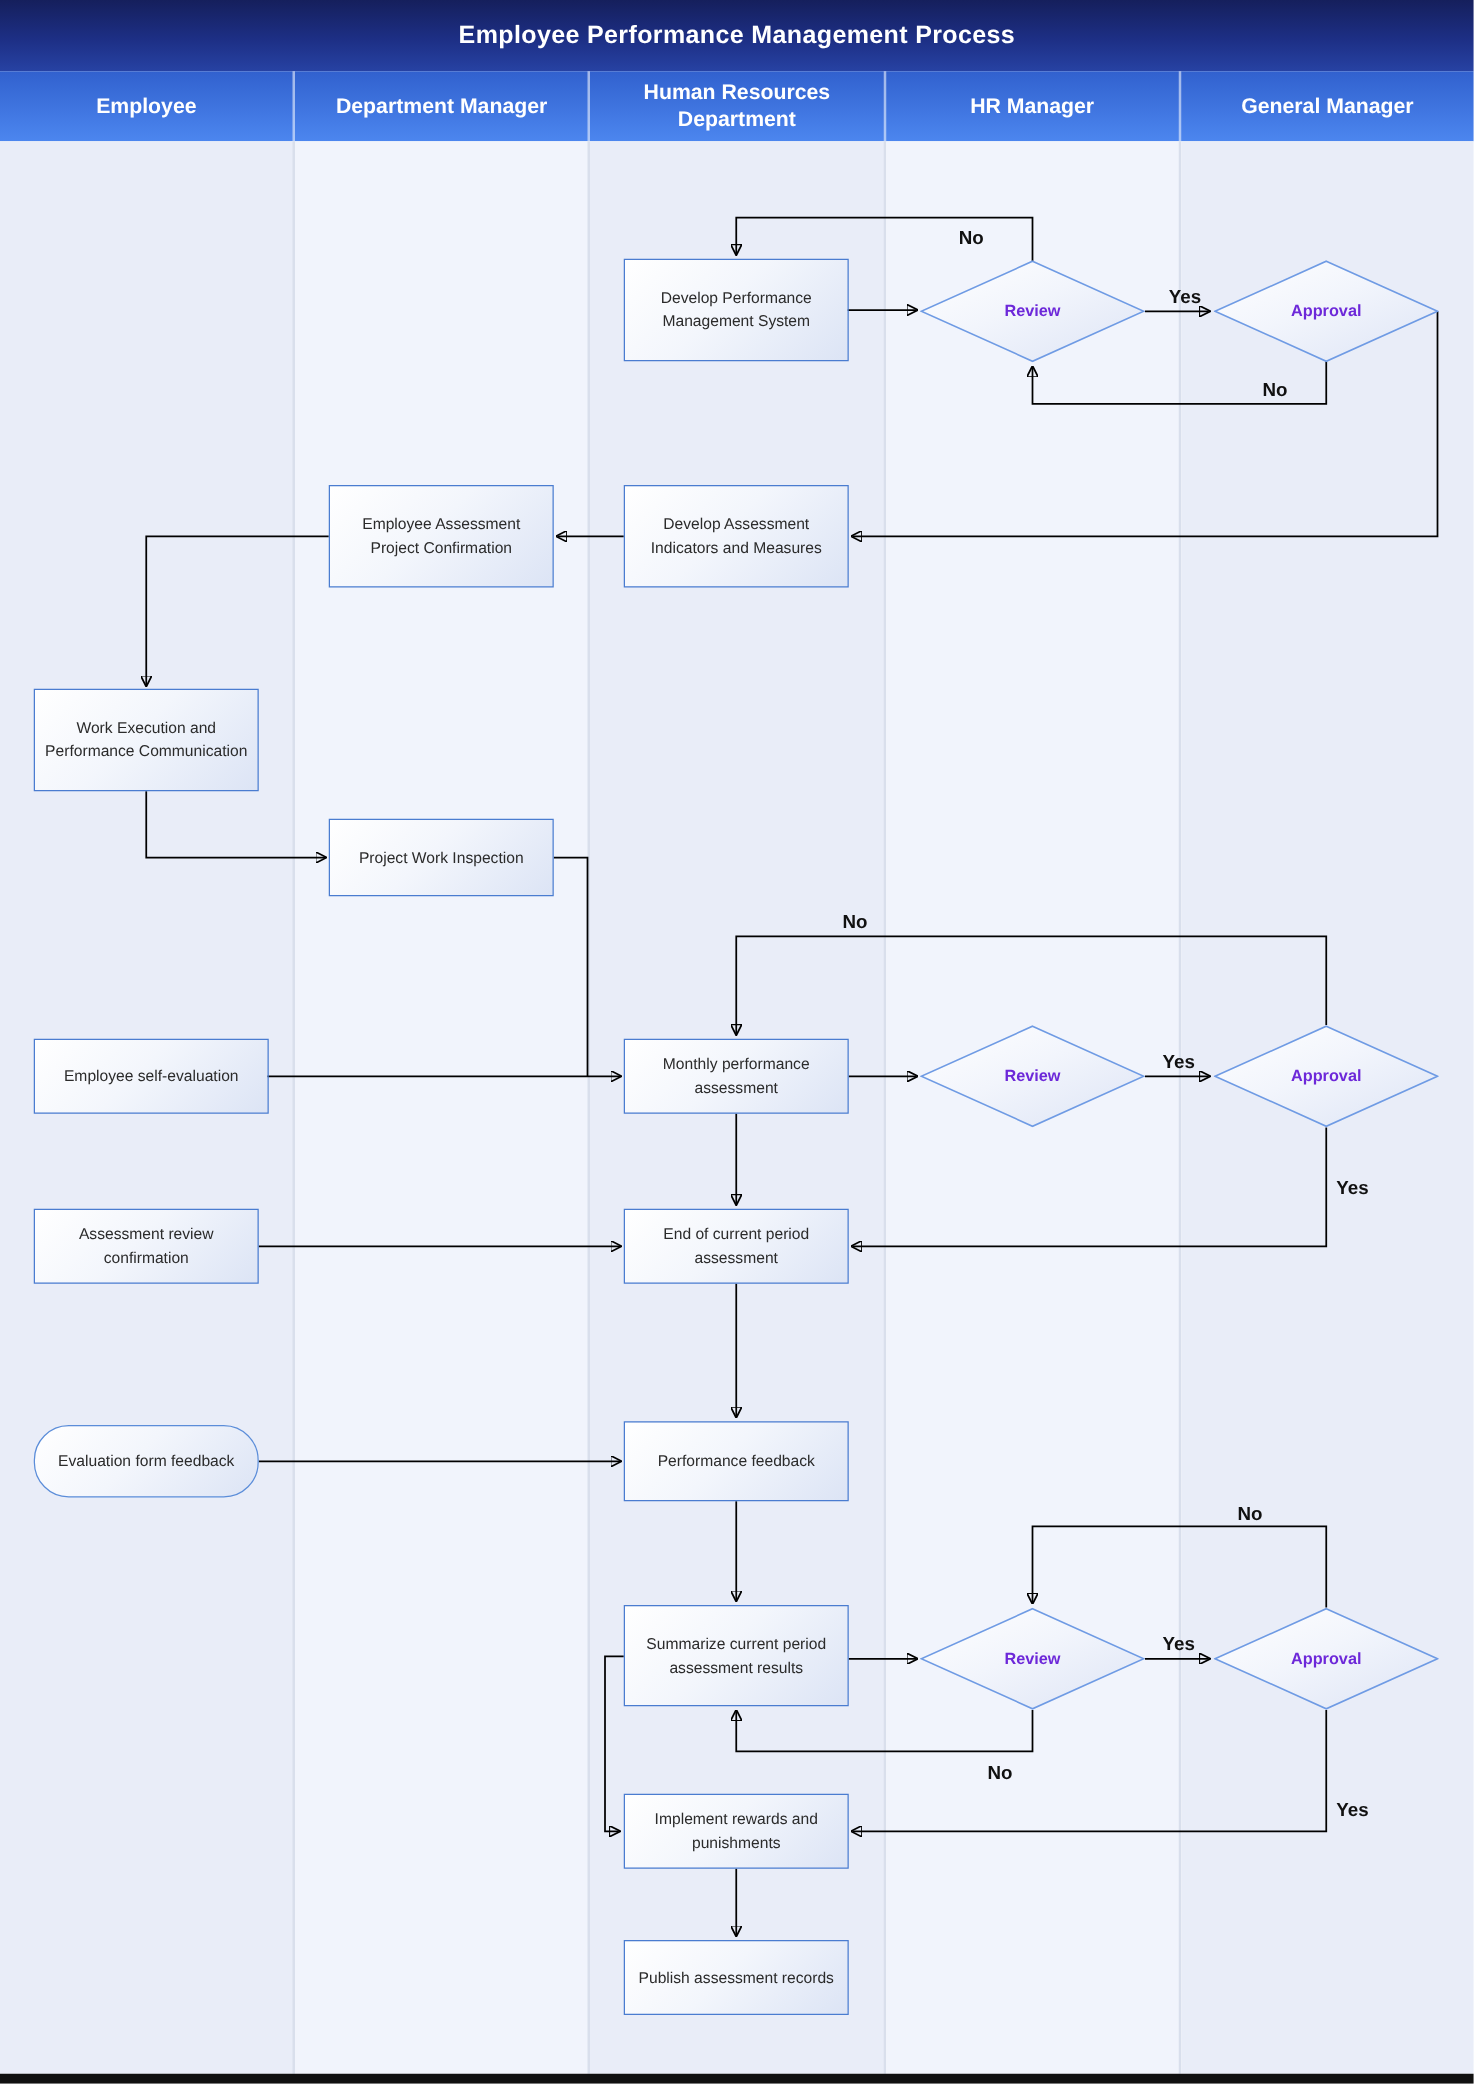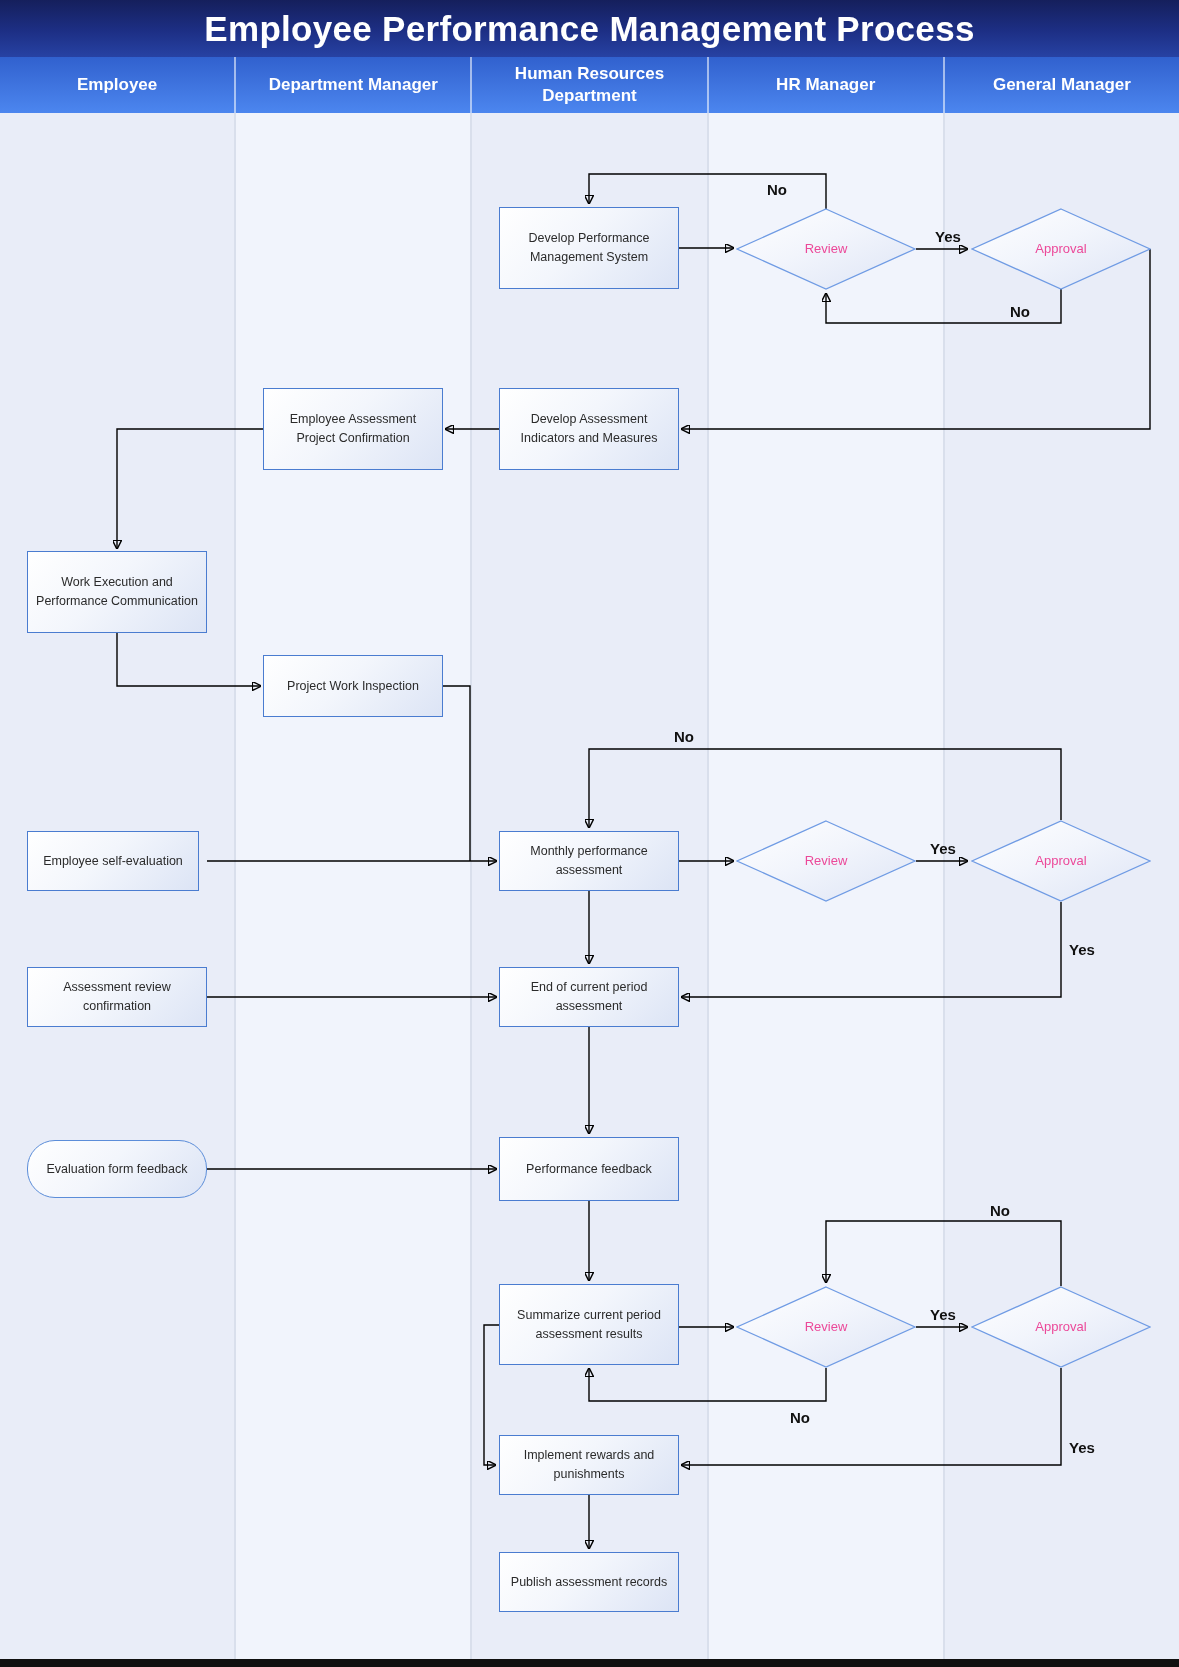--- a/index.html
+++ b/index.html
@@ -1,21 +1,21 @@
 <!DOCTYPE html>
 <html><head>
 <meta charset="utf-8">
 <style>
   html,body{margin:0;padding:0;background:#fff;}
   body{width:1179px;height:1667px;position:relative;overflow:hidden;
        font-family:"Liberation Sans", sans-serif;}
   .titlebar{position:absolute;left:0;top:0;width:1179px;height:57px;
     background:linear-gradient(180deg,#151f5c 0%,#1d2f85 55%,#2742a3 100%);
     display:flex;align-items:center;justify-content:center;}
-  .titlebar .t{color:#fff;font-size:35px;font-weight:bold;letter-spacing:.3px;}
+  .titlebar .t{color:#fff;font-size:20px;font-weight:bold;letter-spacing:.3px;}
   .laneheaders{position:absolute;left:0;top:57px;width:1179px;height:56px;
     background:linear-gradient(180deg,#3161ce 0%,#4c86ef 100%);display:flex;}
   .lanehead{flex:1 1 0;display:flex;align-items:center;justify-content:center;
     text-align:center;color:#fff;font-size:17px;font-weight:bold;line-height:1.3;
     border-right:2px solid rgba(255,255,255,.55);padding:0 8px;box-sizing:border-box;}
   .lanehead:last-child{border-right:none;}
   .lanes{position:absolute;left:0;top:113px;width:1179px;height:1546px;display:flex;}
   .lanebg{flex:1 1 0;border-right:2px solid #d9dfec;box-sizing:border-box;}
   .lanebg:nth-child(odd){background:#e9edf8;}
   .lanebg:nth-child(even){background:#f1f4fc;}
@@ -23,21 +23,21 @@
   .bottombar{position:absolute;left:0;top:1659px;width:1179px;height:8px;background:#101010;}
 
   .node{position:absolute;box-sizing:border-box;display:flex;align-items:center;
     justify-content:center;text-align:center;color:#2b2b2b;font-size:12.5px;line-height:1.5;}
   .rect{background:linear-gradient(135deg,#ffffff 0%,#f3f6fc 45%,#dce4f5 100%);
     border:1px solid #4a7cd0;padding:4px 6px;}
   .stadium{background:linear-gradient(135deg,#ffffff 0%,#f3f6fc 45%,#dce4f5 100%);
     border:1px solid #5b8dd9;border-radius:28px;padding:4px 14px;}
   .diamond{background:none;border:none;padding:0;}
   .diamond svg{position:absolute;left:0;top:0;}
-  .diamond .dlabel{position:relative;font-weight:normal;color:#ec4899;font-size:13px;text-align:right;}
+  .diamond .dlabel{position:relative;font-weight:bold;color:#6d28d9;font-size:13px;text-align:right;}
 
   #connector-layer{position:absolute;left:0;top:0;width:1179px;height:1667px;pointer-events:none;}
   #connector-layer path{stroke:#000;stroke-width:1.4;fill:none;}
   .elabel{font-family:"Liberation Sans", sans-serif;font-size:15px;font-weight:bold;fill:#111;}
 </style>
 </head>
 <body>
 
 <svg width="0" height="0" style="position:absolute">
   <defs>
@@ -125,21 +125,21 @@
   </div>
 <div class="node rect" style="left:263px;top:388px;width:180px;height:82px">
     <span>Employee Assessment Project Confirmation</span>
   </div>
 <div class="node rect" style="left:27px;top:551px;width:180px;height:82px">
     <span>Work Execution and Performance Communication</span>
   </div>
 <div class="node rect" style="left:263px;top:655px;width:180px;height:62px">
     <span>Project Work Inspection</span>
   </div>
-<div class="node rect" style="left:27px;top:831px;width:172px;height:60px">
+<div class="node rect" style="left:27px;top:831px;width:188px;height:60px">
     <span>Employee self-evaluation</span>
   </div>
 <div class="node rect" style="left:499px;top:831px;width:180px;height:60px">
     <span>Monthly performance assessment</span>
   </div>
 <div class="node rect" style="left:27px;top:967px;width:180px;height:60px">
     <span>Assessment review confirmation</span>
   </div>
 <div class="node rect" style="left:499px;top:967px;width:180px;height:60px">
     <span>End of current period assessment</span>

